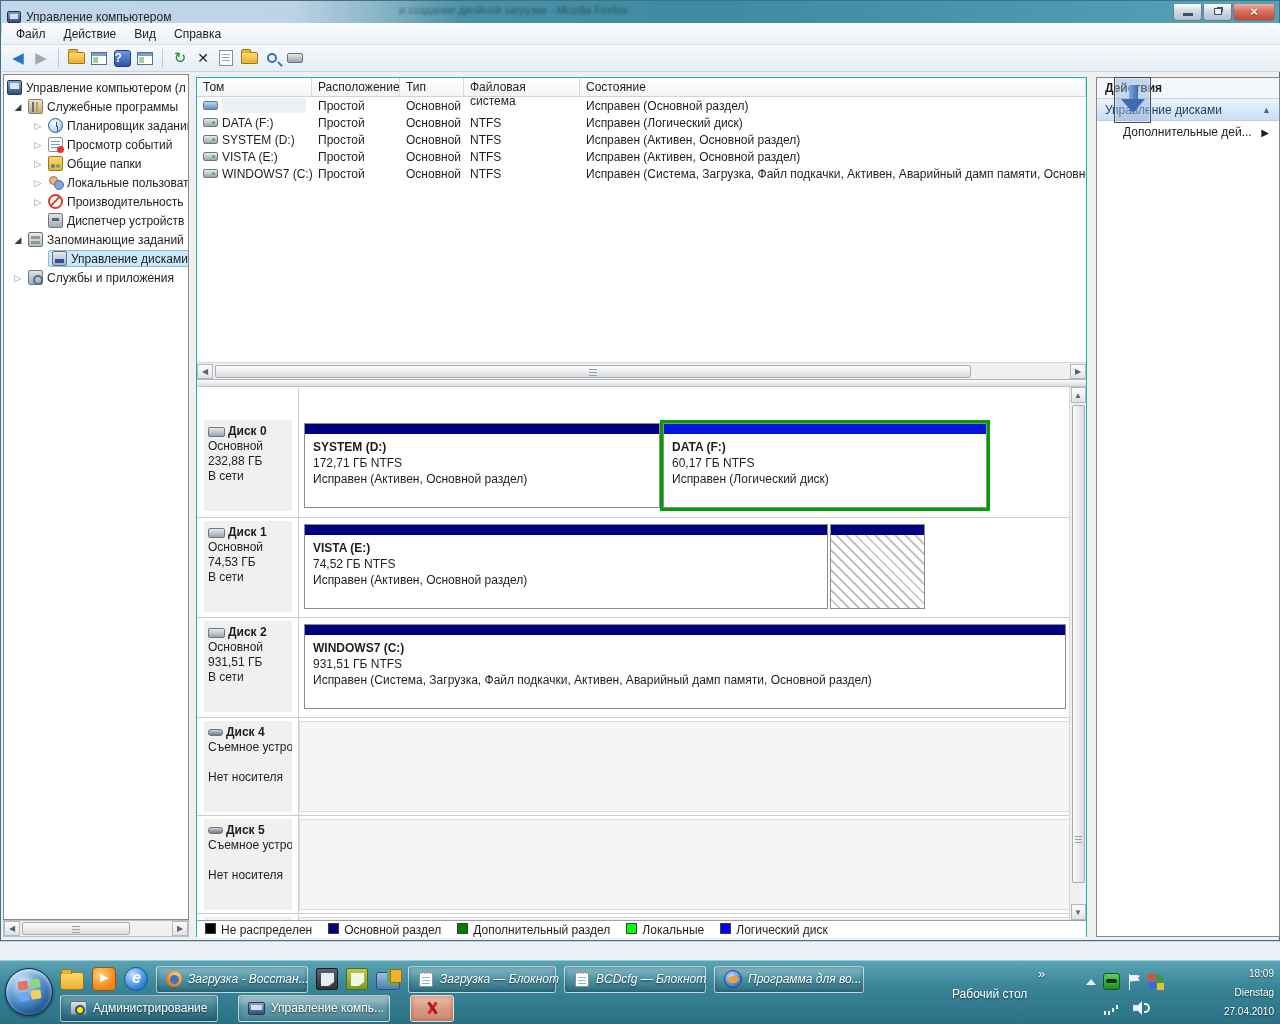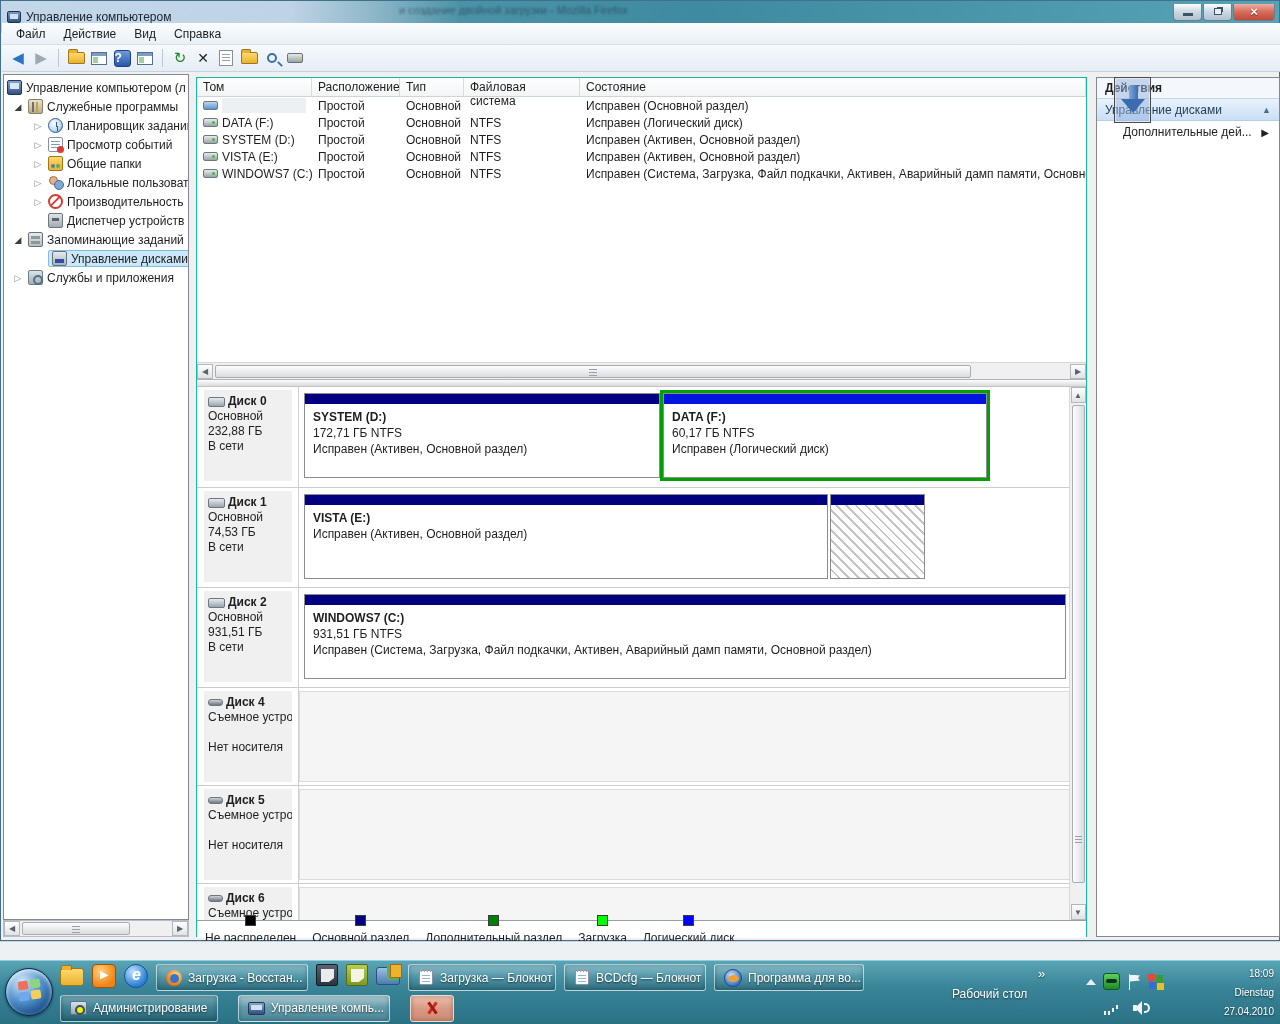--- a/index.html
+++ b/index.html
@@ -104,21 +104,21 @@
   .drv::after { content:""; position:absolute; right:2px; top:2px; width:3px; height:3px; border-radius:50%; background:#35c435; }
   .drv.blue { background:linear-gradient(#bcd9f0,#5e93c4); } .drv.blue::after{ background:#7fb8e8; }
   .vol-hl { width:92px; height:15px; background:#eceff3; }
   .list-hscroll { position:absolute; left:0px; top:284px; width:889px; height:17px; background:#f0f0f0; display:flex; align-items:center; border-top:1px solid #d6d6d6;}
   .splitbar { position:absolute; left:0; top:301px; width:889px; height:8px;
       background:linear-gradient(#fdfdfd,#d9dbdd); border-top:1px solid #aeb2b6; border-bottom:1px solid #c2c5c8;}
 
   
   .diskview { position:absolute; left:0; top:309px; width:889px; height:533px; background:#fff; overflow:hidden; }
   .vline { position:absolute; left:101px; top:0; bottom:0; width:1px; background:#cfcfcf; }
-  .drow { position:absolute; left:0; width:1048px; height:97px; }
+  .drow { position:absolute; left:0; width:1048px; height:97px;margin-top:30px; }
   .drow + .drow { border-top:1px solid #cccccc; }
   .dlabel { position:absolute; left:7px; top:3px; width:88px; height:91px; background:#f0f0f0; padding:4px 4px 0 4px;
             line-height:15px; white-space:nowrap; overflow:hidden; }
   .dtitle { font-weight:bold; display:flex; align-items:center; gap:3px; }
   .ddrv { width:17px; height:10px; border-radius:2px; background:linear-gradient(#e8ebee,#9aa4ac); border:1px solid #6d7780; flex:none;}
   .ddrv.rm { width:15px; height:7px; background:linear-gradient(#cfd3d6,#6f777e); border-radius:3px;}
   .part { position:absolute; top:6px; height:85px; border:1px solid #8c8c8c; background:#fff; overflow:hidden;}
   .pstripe { height:10px; background:#000080; margin-bottom:1px;}
   .pstripe.logical { background:#0014e0; }
   .pbody { padding:4px 8px; line-height:16px; white-space:nowrap; }
@@ -128,21 +128,21 @@
   .hatchbox { position:absolute; top:6px; height:85px; border:1px solid #8c8c8c;
       background:repeating-linear-gradient(45deg,#ffffff 0 5px,#c4c4c4 5px 7px); overflow:hidden; font-size:11px;}
   .hatchbox .pstripe { margin:0; }
   .hatchbox .htxt { padding:28px 3px 0 3px; line-height:15px; white-space:nowrap;}
   .emptyarea { position:absolute; left:102px; top:3px; right:2px; height:91px; background:#f5f5f5; border:1px solid #dcdcdc; }
   .disk-vscroll { position:absolute; right:0px; top:309px; width:17px; height:533px; background:#f0f0f0; border-left:1px solid #d9d9d9;
       display:flex; flex-direction:column; align-items:center;}
   .disk-vscroll .sbtn{ width:15px; height:16px; }
   .legend { position:absolute; left:0; top:842px; width:889px; height:18px; background:#fff; border-top:1px solid #9aa0a6;
       display:flex; align-items:center; gap:16px; padding-left:8px; }
-  .litem { display:flex; align-items:center; gap:5px; white-space:nowrap;flex-direction:column;}
+  .litem { display:flex; gap:5px; white-space:nowrap;}
   .swatch { width:11px; height:11px; border:1px solid #3c3c3c; flex:none;}
   .sw0{background:#000000;} .sw1{background:#000080;} .sw2{background:#008000;} .sw3{background:#00ff00;} .sw4{background:#0000ff;}
 
   
   .actions { position:absolute; left:1095px; top:76px; width:184px; height:860px; background:#fff; border:1px solid #828790; }
   .ahead { font-weight:bold; font-size:12px; padding:3px 8px; border-bottom:1px solid #c8d4e2; background:#f4f8fc; height:21px;}
   .asection { height:22px; background:linear-gradient(#e9f3fc,#cadef5); border-bottom:1px solid #b5cfe8;
       display:flex; align-items:center; padding:0 8px; color:#1e3c5a; }
   .asection .arr { margin-left:auto; font-size:9px; color:#4a6c8e; }
   .amore { height:22px; display:flex; align-items:center; padding:0 10px 0 26px; }
@@ -157,21 +157,21 @@
 
   
   .taskbar { position:absolute; left:0; top:960px; width:1280px; height:64px;
       background:linear-gradient(#5aa4b5,#3a8598 40%,#2a7184); border-top:1px solid #8ed0de; color:#fff; }
   .orb { position:absolute; left:5px; top:7px; width:48px; height:48px; border-radius:50%;
       background:radial-gradient(circle at 35% 28%,#cfe9fa,#4e90cc 45%,#0e3b74 85%); border:1px solid #0a2c52;
       box-shadow:inset 0 2px 5px rgba(255,255,255,.8),0 1px 3px rgba(0,0,0,.5); }
   .orb i { position:absolute; width:10px; height:9px; border-radius:2px; transform:rotate(-8deg); }
   .orb .f1{left:12px;top:12px;background:#f07060;} .orb .f2{left:24px;top:10px;background:#8ed67e;}
   .orb .f3{left:13px;top:23px;background:#6fa8f0;} .orb .f4{left:25px;top:21px;background:#f3d05e;}
-  .trow1 { position:absolute; left:60px; top:3px; height:30px; display:flex; align-items:flex-start; gap:8px;}
+  .trow1 { position:absolute; left:60px; top:3px; height:30px; display:flex; align-items:center; gap:8px;font-style:italic;}
   .trow2 { position:absolute; left:60px; top:33px; height:28px; display:flex; align-items:center; gap:20px;}
   .tbtn { height:27px; border:1px solid rgba(255,255,255,.55); border-radius:3px;
       background:linear-gradient(rgba(255,255,255,.30),rgba(255,255,255,.07) 45%,rgba(0,0,0,.14));
       box-shadow:inset 0 0 5px rgba(0,0,0,.28); display:flex; align-items:center; gap:6px; padding:0 9px;
       white-space:nowrap; text-shadow:0 1px 2px rgba(0,0,0,.65); font-size:12px;}
   .tbtn.active { background:linear-gradient(rgba(255,255,255,.6),rgba(255,255,255,.25) 45%,rgba(255,255,255,.14)); }
   .tbtn.hot { background:linear-gradient(#eec0ae,#d89a85 50%,#cf8a73); border-color:#f4d8cc;}
   .pico { width:24px; height:24px; position:relative; flex:none;}
   .pico16 { width:17px; height:16px; position:relative; flex:none;}
   .ic-explorer{background:linear-gradient(#ffd96d,#eab133);border:1px solid #9d7817;border-radius:3px;height:18px;margin-top:4px;}
@@ -458,20 +458,21 @@
               <b>Диск 1</b>
             </div>
           <div>Основной</div>
           <div>74,53 ГБ</div>
           <div>В сети</div>
         </div>
         <div class="part" style="left:107px;width:524px;">
           <div class="pstripe"></div>
           <div class="pbody">
             <div class="plabel">VISTA  (E:)</div>
+            <div>74,52 ГБ NTFS</div>
             <div>Исправен (Активен, Основной раздел)</div>
           </div>
         </div>
         <div class="hatchbox" style="left:633px;width:95px;">
           <div class="pstripe"></div>
         </div>
       </div>
 
       <div class="drow" style="top:200px;">
         <div class="dlabel">
@@ -545,21 +546,21 @@
       <span class="litem">
           <span class="swatch sw1"></span>
           <span>Основной раздел</span>
         </span>
       <span class="litem">
           <span class="swatch sw2"></span>
           <span>Дополнительный раздел</span>
         </span>
       <span class="litem">
           <span class="swatch sw3"></span>
-          <span>Загрузка</span>
+          <span>Локальные</span>
         </span>
       <span class="litem">
           <span class="swatch sw4"></span>
           <span>Логический диск</span>
         </span>
     </div>
   </div>
 
   <div class="actions">
     <div class="ahead">Действия</div>

